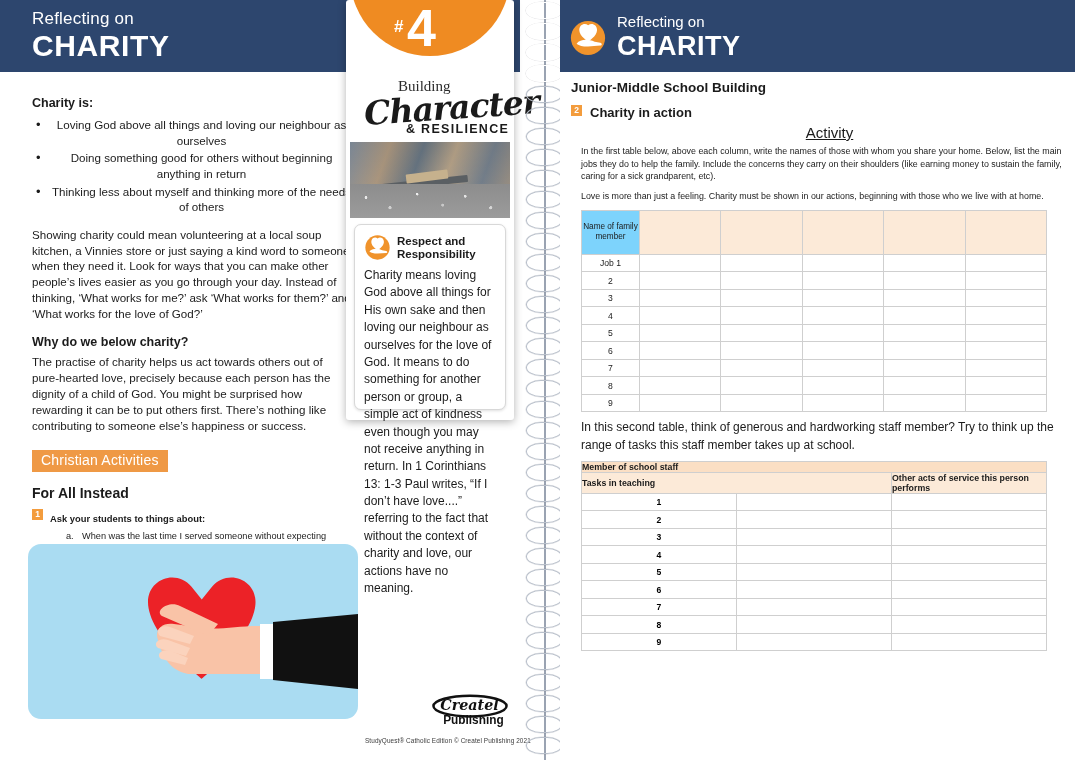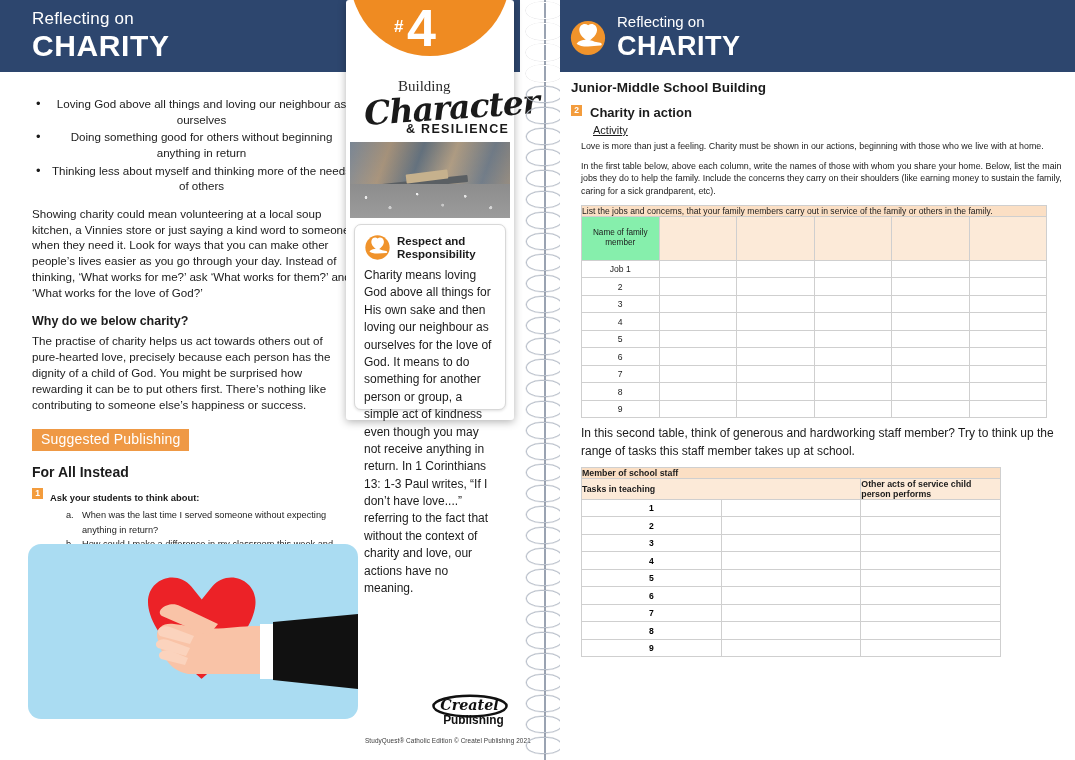--- a/index.html
+++ b/index.html
@@ -159,46 +159,47 @@
 
   .rp-body { position:absolute; left:11px; top:80px; width:495px; }
   .jm-h { font-size:13.5px; font-weight:700; color:#1b1b1b; margin-bottom:8px; }
   .act-row { position:relative; padding-left:19px; }
   .act-num {
     position:absolute; left:0; top:2px; width:11px; height:11px; background:#f39c3d;
     color:#fff; font-size:8.5px; font-weight:700; text-align:center; line-height:11px;
   }
   .act-title { font-size:13px; font-weight:700; color:#1b1b1b; }
   .act-sub {
-    font-size:11px; color:#1b1b1b; text-decoration:underline;
+    font-size:15px; color:#1b1b1b; text-decoration:underline;
     margin:3px 0 4px 22px;
+    text-align:center;
   }
   .act-p { font-size:8.9px; line-height:1.43; color:#1b1b1b; margin:0 0 7px 10px; }
 
   .tbl-wrap { margin-left:10px; }
   table.sheet { border-collapse:collapse; width:466px; table-layout:fixed; }
   table.sheet td, table.sheet th {
     border:1px solid #cfcfcf; padding:0; font-weight:400;
   }
   .cap-cell {
     background:#fbdfc4; font-size:8.6px; font-weight:700; color:#1b1b1b;
     padding:3px 5px; text-align:left; border:1px solid #e7c49f;
   }
   .hdr-cell { background:#fcead8; height:44px; }
   .lbl-col { width:58px; text-align:center; font-size:8.4px; font-weight:700; color:#1b1b1b; }
   .namecell {
-    background:#86efac; font-size:8.2px; font-weight:700; color:#1b1b1b;
+    background:#7dd3fc; font-size:8.2px; font-weight:700; color:#1b1b1b;
     text-align:center; line-height:1.22; padding:3px 2px;
   }
   .rowlbl { height:17.5px; text-align:center; font-size:8.6px; font-weight:700; color:#1b1b1b; background:#fff; }
   .blank { background:#fff; }
 
   .mid-p { font-size:12px; line-height:1.43; color:#1b1b1b; margin:7px 0 7px 10px; }
 
-  table.sheet2 { border-collapse:collapse; width:420px; table-layout:fixed; }
+  table.sheet2 { border-collapse:collapse; width:466px; table-layout:fixed; }
   table.sheet2 td { border:1px solid #cfcfcf; padding:0; }
   .t2-cap {
     background:#fbdfc4; font-size:8.8px; font-weight:700; color:#1b1b1b;
     padding:3px 6px; border:1px solid #e7c49f;
   }
   .t2-colh {
     background:#fcead8; font-size:8.8px; font-weight:700; color:#1b1b1b;
     padding:3px 6px;
   }
   .t2-num { width:24px; text-align:center; font-size:8.6px; font-weight:700; height:17.5px; }
@@ -211,36 +212,37 @@
   <div class="left-page">
 
     <div class="hdr-band">
       <div class="hdr-inner">
         <div class="hdr-kicker">Reflecting on</div>
         <div class="hdr-title">CHARITY</div>
       </div>
     </div>
 
     <div class="lp-body">
+      <div class="lead-h">Charity is:</div>
       <ul class="bullets">
         <li>Loving God above all things and loving our neighbour as ourselves</li>
         <li>Doing something good for others without beginning anything in return</li>
         <li>Thinking less about myself and thinking more of the needs of others</li>
       </ul>
       <p class="para">Showing charity could mean volunteering at a local soup kitchen, a Vinnies store or just saying a kind word to someone when they need it. Look for ways that you can make other people’s lives easier as you go through your day. Instead of thinking, ‘What works for me?’ ask ‘What works for them?’ and ‘What works for the love of God?’</p>
       <div class="sub-h">Why do we below charity?</div>
       <p class="para" style="margin-top:4px">The practise of charity helps us act towards others out of pure-hearted love, precisely because each person has the dignity of a child of God. You might be surprised how rewarding it can be to put others first. There’s nothing like contributing to someone else’s happiness or success.</p>
 
-      <div class="badge-sugg">Suggested Publishing</div>
+      <div class="badge-sugg">Christian Activities</div>
 
       <div class="sec-h">For All Instead</div>
 
       <div class="numrow">
         <span class="numbox">1</span>
-        <span class="q">Ask your students to think about:</span>
+        <span class="q">Ask your students to things about:</span>
         <ol class="alpha">
           <li><span class="mk">a.</span><span>When was the last time I served someone without expecting anything in return?</span></li>
           <li><span class="mk">b.</span><span>How could I make a difference in my classroom this week and beyond?</span></li>
           <li><span class="mk">c.</span><span>Why do you think charity is often described as the summit of the Christian life?</span></li>
         </ol>
       </div>
     </div>
 
     <div class="illus">
       <svg width="330" height="175" viewBox="0 0 330 175">
@@ -351,29 +353,26 @@
     </div>
 
     <div class="rp-body">
       <div class="jm-h">Junior-Middle School Building</div>
 
       <div class="act-row">
         <span class="act-num">2</span>
         <span class="act-title">Charity in action</span>
       </div>
       <div class="act-sub">Activity</div>
+      <p class="act-p">In the first table below, above each column, write the names of those with whom you share your home. Below, list the main jobs they do to help the family. Include the concerns they carry on their shoulders (like earning money to sustain the family, caring for a sick grandparent, etc).</p>
       <p class="act-p">Love is more than just a feeling. Charity must be shown in our actions, beginning with those who we live with at home.</p>
-      <p class="act-p">In the first table below, above each column, write the names of those with whom you share your home. Below, list the main jobs they do to help the family. Include the concerns they carry on their shoulders (like earning money to sustain the family, caring for a sick grandparent, etc).</p>
 
       <div class="tbl-wrap">
         <table class="sheet">
           <tbody>
-              <tr>
-            <td class="cap-cell" colspan="6">List the jobs and concerns, that your family members carry out in service of the family or others in the family.</td>
-          </tr>
           <tr>
             <td class="namecell lbl-col">Name of family member</td>
             <td class="hdr-cell"></td>
             <td class="hdr-cell"></td>
             <td class="hdr-cell"></td>
             <td class="hdr-cell"></td>
             <td class="hdr-cell"></td>
           </tr>
           </tbody>
             <tbody id="t1rows">
@@ -456,21 +455,21 @@
       <p class="mid-p">In this second table, think of generous and hardworking staff member? Try to think up the range of tasks this staff member takes up at school.</p>
 
       <div class="tbl-wrap">
         <table class="sheet2">
           <tbody>
               <tr>
             <td class="t2-cap" colspan="3">Member of school staff</td>
           </tr>
           <tr>
             <td class="t2-colh" colspan="2">Tasks in teaching</td>
-            <td class="t2-colh">Other acts of service child person performs</td>
+            <td class="t2-colh">Other acts of service this person performs</td>
           </tr>
           </tbody>
             <tbody id="t2rows">
               <tr>
                 <td class="t2-num">1</td>
                 <td style="height: 17.5px;"></td>
                 <td></td>
               </tr>
               <tr>
                 <td class="t2-num">2</td>

